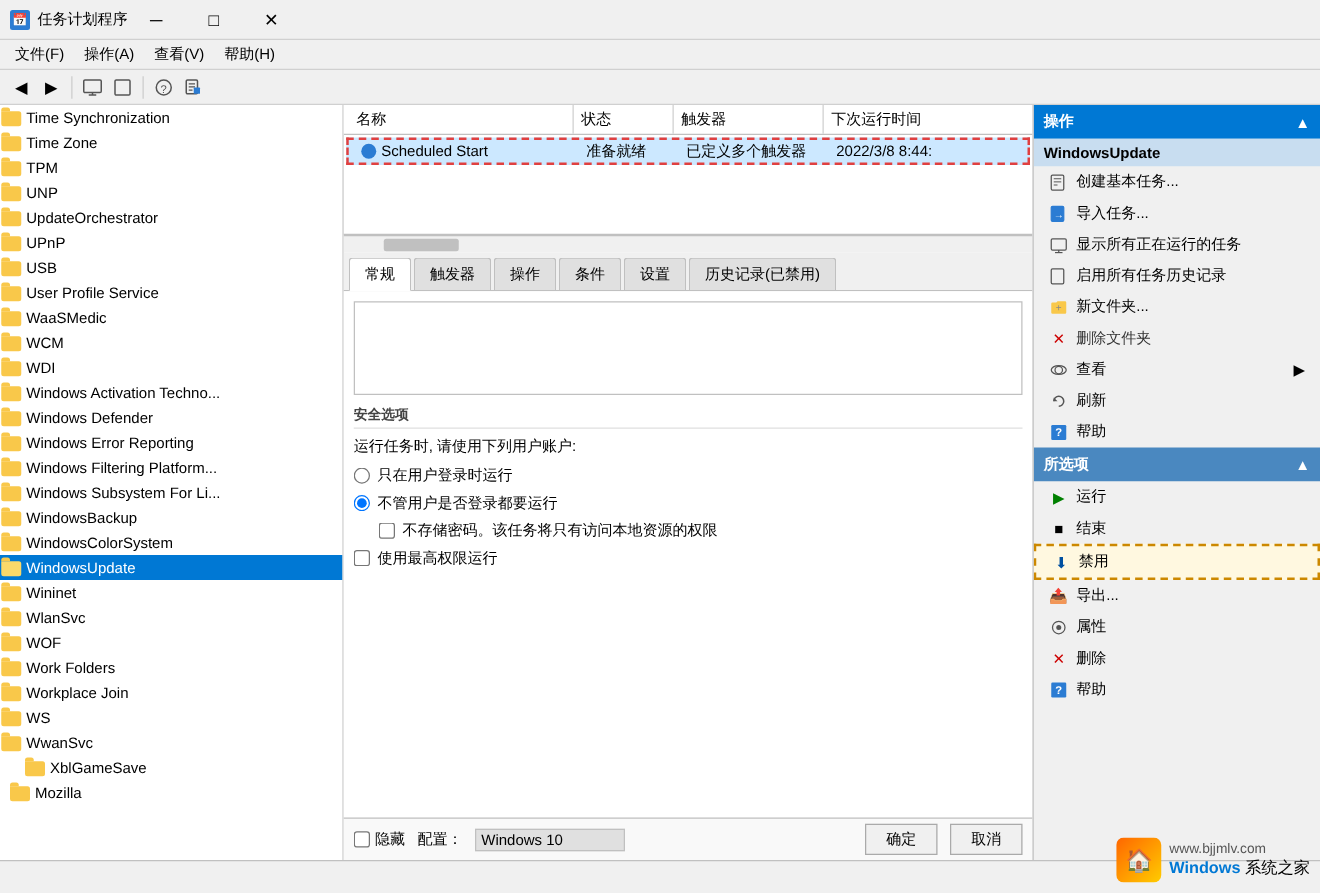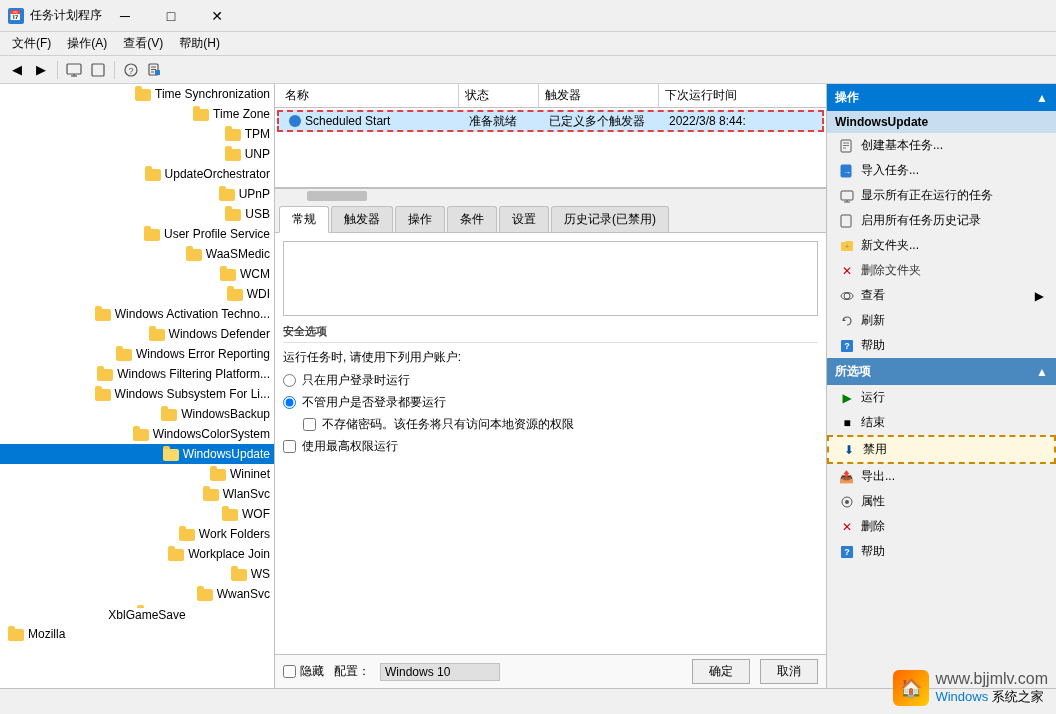--- a/index.html
+++ b/index.html
@@ -109,21 +109,21 @@
       content: '';
       position: absolute;
       top: -3px; left: 0;
       width: 7px; height: 3px;
       background: #f9c84a;
       border-radius: 2px 2px 0 0;
     }
     .folder-icon.open {
       background: #fad96a;
     }
-    .tree-indent { padding-left: 1px; justify-content: flex-end; }
+    .tree-indent { padding-left: 1px; }
 
     
     .content-pane {
       flex: 1;
       display: flex;
       flex-direction: column;
       background: white;
     }
 
     
@@ -514,21 +514,21 @@
       <span style="margin-left:4px">Workplace Join</span>
     </div>
     <div class="tree-item tree-indent">
       <span class="folder-icon"></span>
       <span style="margin-left:4px">WS</span>
     </div>
     <div class="tree-item tree-indent">
       <span class="folder-icon"></span>
       <span style="margin-left:4px">WwanSvc</span>
     </div>
-    <div class="tree-item" style="padding-left: 20px; flex-direction: column;">
+    <div class="tree-item" style="padding-left: 20px;">
       <span class="folder-icon"></span>
       <span style="margin-left:4px">XblGameSave</span>
     </div>
     <div class="tree-item" style="padding-left: 8px;">
       <span class="folder-icon"></span>
       <span style="margin-left:4px">Mozilla</span>
     </div>
   </div>
 
   <div class="content-pane">
@@ -749,18 +749,18 @@
 
 </div>
 
 <div class="statusbar">
   <span></span>
 </div>
 
 <div class="watermark">
   <div class="watermark-logo">🏠</div>
   <div>
-    <div style="font-size:16px;color:#555;">www.bjjmlv.com</div>
+    <div style="font-size:11px;color:#555;">www.bjjmlv.com</div>
     <div style="font-size:13px;">
-      <span style="color:#0078d4;font-weight:normal;">Windows</span> 系统之家
+      <span style="color:#0078d4;font-weight:bold;">Windows</span> 系统之家
     </div>
   </div>
 </div>
 
 </body></html>

